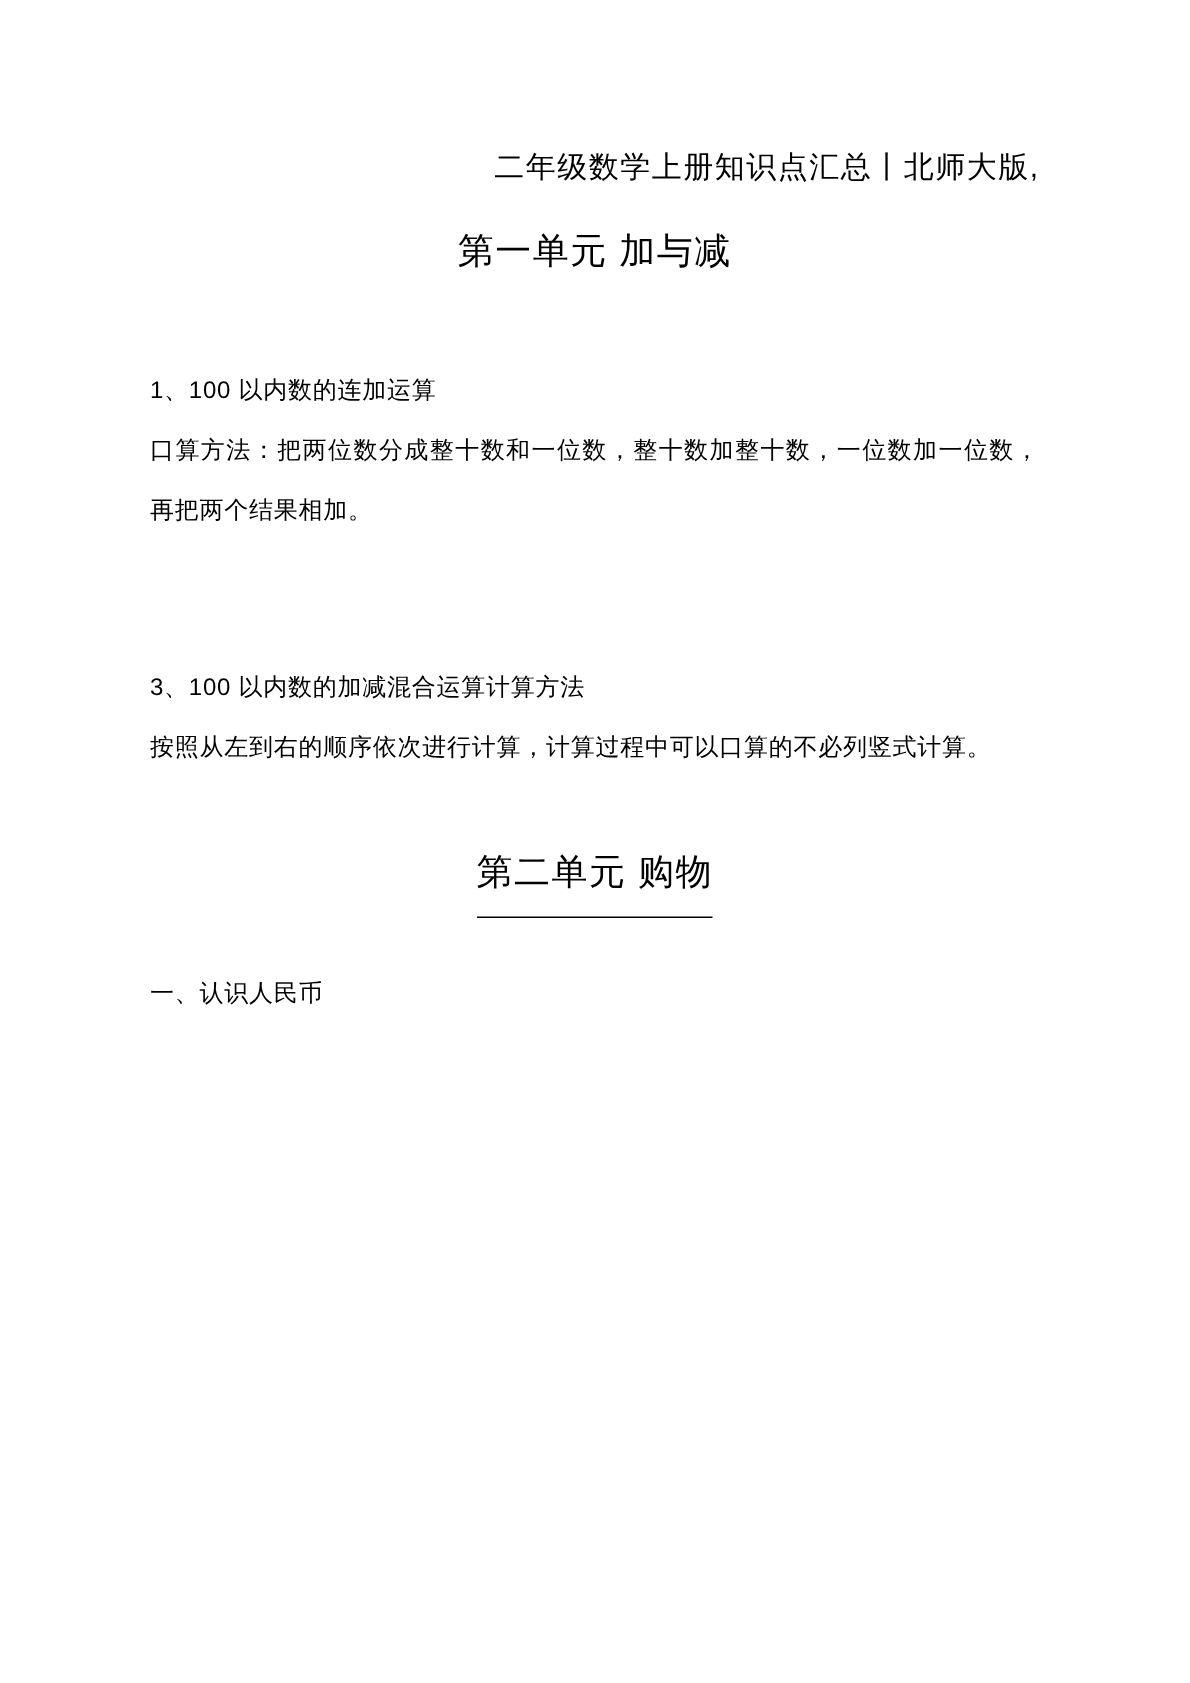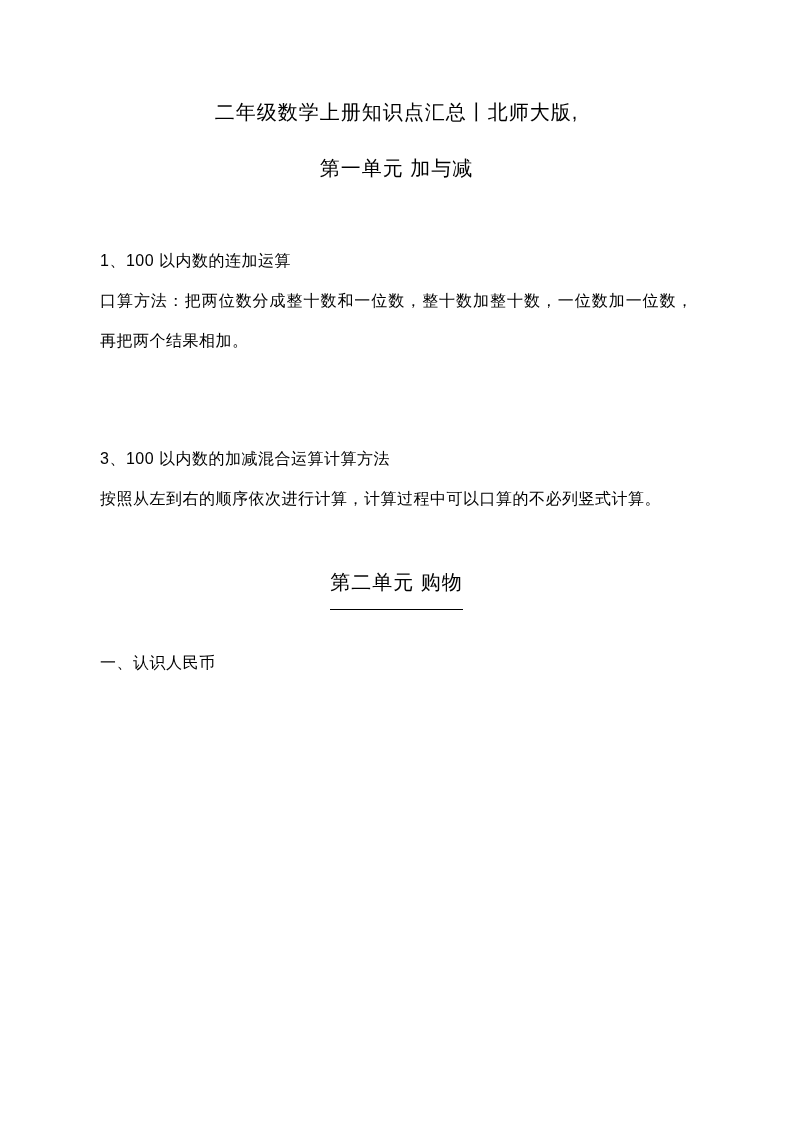--- a/index.html
+++ b/index.html
@@ -15,30 +15,30 @@
     overflow: hidden;
   }
   .page {
     position: relative;
     width: 793px;
     height: 1122px;
     box-sizing: border-box;
     padding: 95px 100px 60px 100px;
   }
   .doc-title {
-    text-align: center;
+    text-align: right;
     font-size: 20px;
     line-height: 34px;
     letter-spacing: 1px;
     margin: 0 0 22px 0;
     font-weight: 400;
   }
   .unit-heading {
     text-align: center;
-    font-size: 20px;
+    font-size: 24px;
     line-height: 34px;
     letter-spacing: 1px;
     margin: 0 0 30px 0;
     font-weight: 400;
   }
   .unit-heading.underlined span.txt {
     border-bottom: 1px solid #000;
     padding-bottom: 16px;
   }
   .section {

